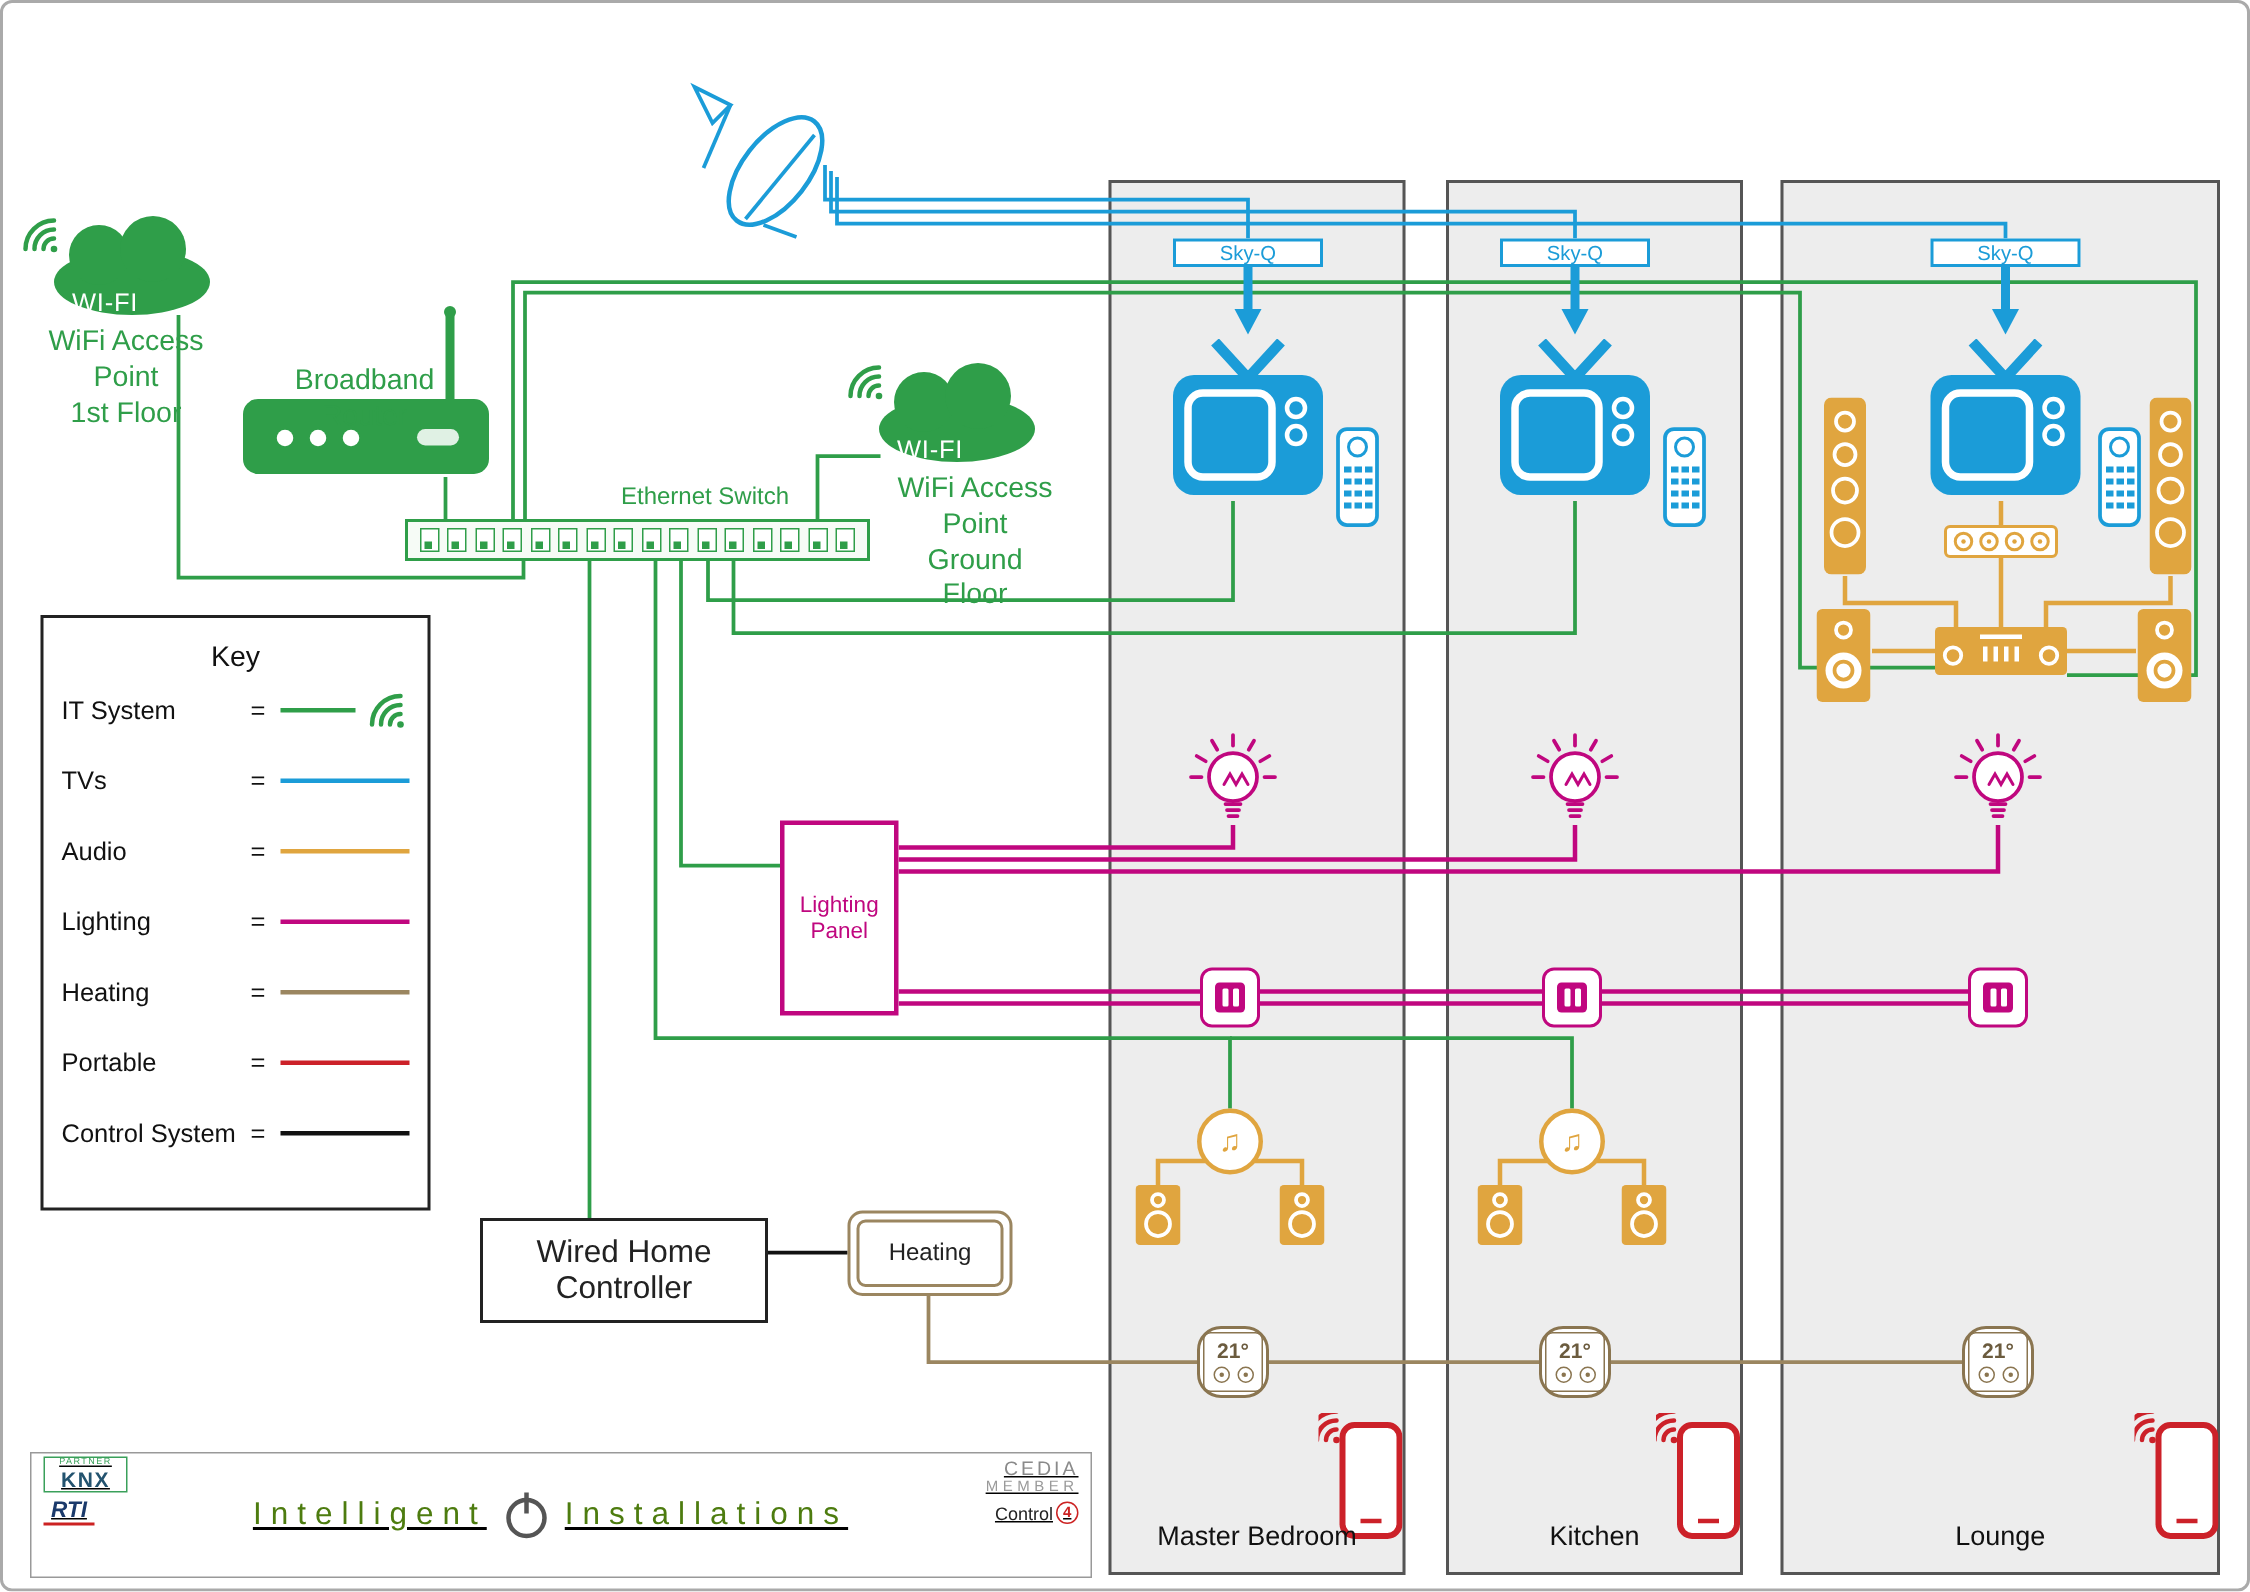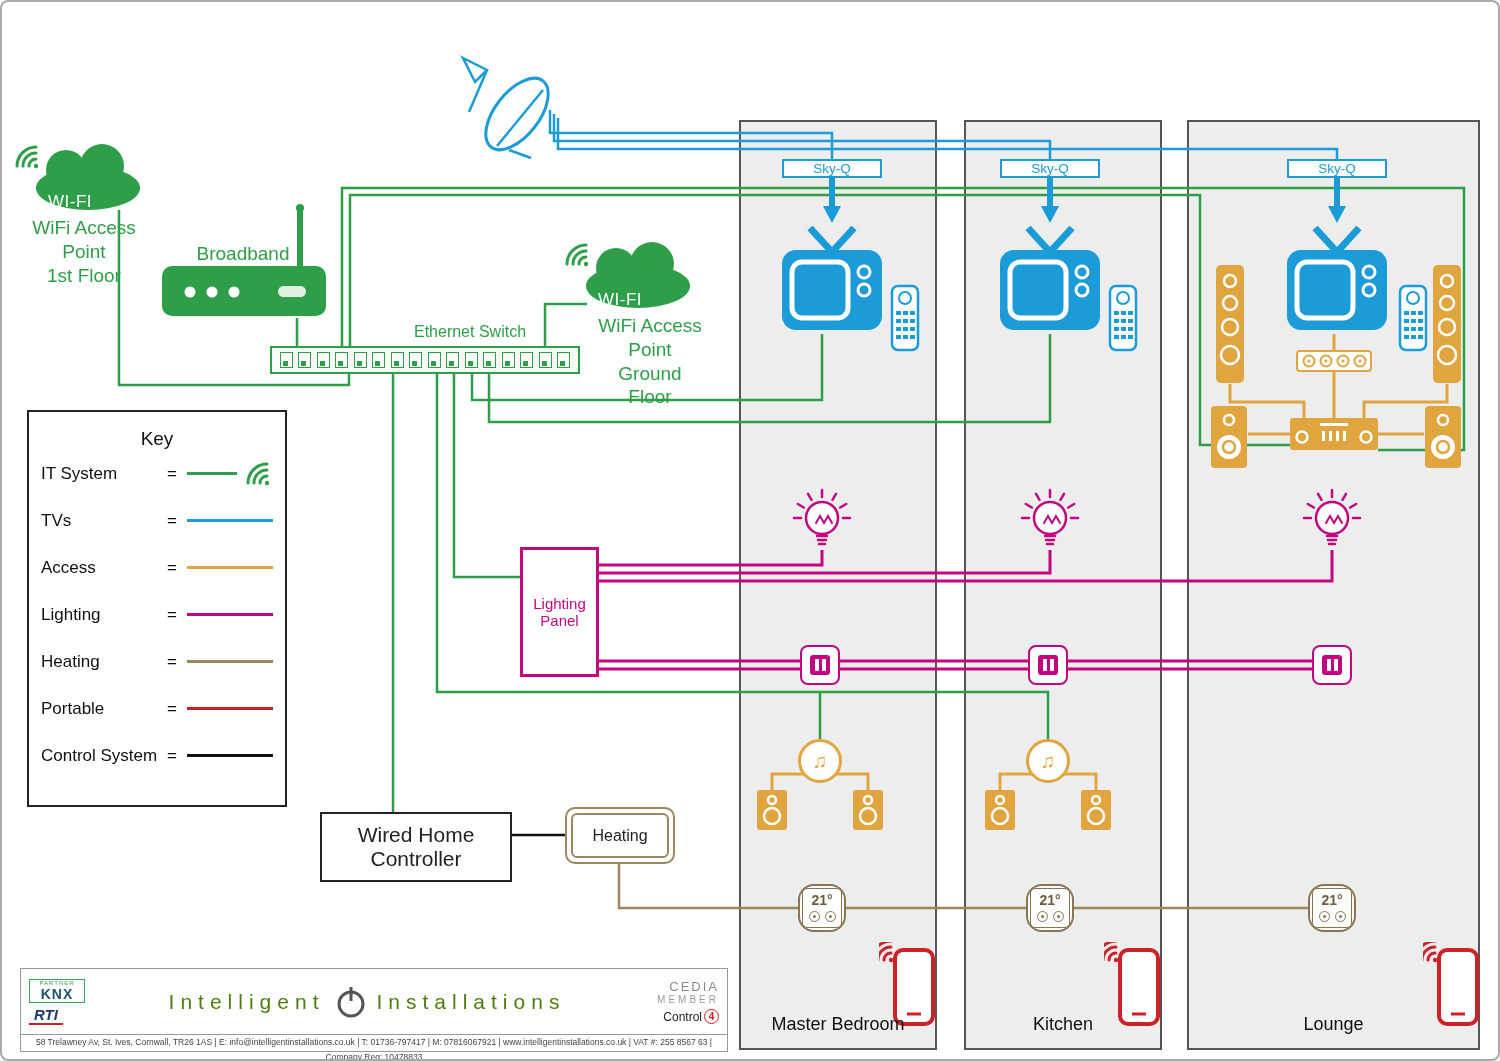--- a/index.html
+++ b/index.html
@@ -33,21 +33,21 @@
   .wsw-in{width:20px;height:20px;background:#c0077f;border-radius:3px;display:flex;align-items:center;justify-content:center;gap:3px;}
   .wsw-in .bar{width:4px;height:12px;background:#fff;border-radius:1px;}
   .anode{position:absolute;z-index:6;width:44px;height:44px;border:3px solid #e0a53f;border-radius:50%;background:#fff;box-sizing:border-box;display:flex;align-items:center;justify-content:center;color:#e0a53f;font-size:20px;}
   .thermo{position:absolute;z-index:6;width:48px;height:48px;border:2.5px solid #8a7550;border-radius:16px;background:#fff;box-sizing:border-box;}
   .thermo-in{position:absolute;inset:2px;border:1px solid #8a7550;border-radius:5px;text-align:center;}
   .t-temp{font-size:14px;font-weight:bold;color:#6b5b3e;margin-top:3px;}
   .t-knobs{display:flex;justify-content:center;gap:5px;margin-top:3px;}
   .knob{width:11px;height:11px;border:1.5px solid #8a7550;border-radius:50%;position:relative;box-sizing:border-box;}
   .knob::after{content:"";position:absolute;left:3px;top:3px;width:3px;height:3px;background:#8a7550;border-radius:50%;}
   .footer{position:absolute;left:18px;top:966px;width:708px;height:84px;border:1.5px solid #999;background:#fff;z-index:6;box-sizing:border-box;display:flex;flex-direction:column;}
-  .f-top{flex:1;display:flex;align-items:center;padding:2px 8px;gap:6px;}
+  .f-top{flex:1;display:flex;padding:2px 8px;gap:6px;text-decoration:underline;}
   .f-left{display:flex;flex-direction:column;gap:3px;width:76px;}
   .knx{border:1px solid #3aa05a;padding:0 5px;display:flex;flex-direction:column;align-items:center;width:56px;box-sizing:border-box;}
   .partner{font-size:6px;color:#3aa05a;letter-spacing:1px;}
   .knx-t{font-size:14px;font-weight:bold;color:#23536f;letter-spacing:1px;}
   .rti{font-style:italic;font-weight:bold;color:#1b3a6b;font-size:15px;border-bottom:2.5px solid #c22;width:34px;text-align:center;}
   .f-brand{flex:1;display:flex;align-items:center;justify-content:center;gap:8px;color:#4d7c0f;font-size:21px;letter-spacing:6px;}
   .f-right{display:flex;flex-direction:column;align-items:flex-end;gap:4px;width:90px;}
   .cedia{display:flex;flex-direction:column;align-items:flex-end;}
   .cedia .c1{font-size:13px;color:#8a8a8a;letter-spacing:2px;}
   .cedia .c2{font-size:10px;color:#9a9a9a;letter-spacing:3px;}
@@ -209,21 +209,21 @@
       <svg width="30" height="30" viewBox="0 0 30 30" style="margin-left:6px;">
           <use href="#sig" transform="translate(24,24) rotate(-90)" style="color:#2f9e49"></use>
         </svg>
     </div>
     <div class="krow">
       <span class="klabel">TVs</span>
         <span class="keq">=</span>
       <span class="kline c-tv"></span>
     </div>
     <div class="krow">
-      <span class="klabel">Access</span>
+      <span class="klabel">Audio</span>
         <span class="keq">=</span>
       <span class="kline c-audio"></span>
     </div>
     <div class="krow">
       <span class="klabel">Lighting</span>
         <span class="keq">=</span>
       <span class="kline c-light"></span>
     </div>
     <div class="krow">
       <span class="klabel">Heating</span>
@@ -542,16 +542,15 @@
         <div class="cedia">
           <span class="c1">CEDIA</span>
           <span class="c2">MEMBER</span>
         </div>
         <div class="c4">
           <span>Control</span>
           <span class="c4-badge">4</span>
         </div>
       </div>
     </div>
-    <div class="f-addr">58 Trelawney Av, St. Ives, Cornwall, TR26 1AS | E: info@intelligentinstallations.co.uk | T: 01736-797417 | M: 07816067921 | www.intelligentinstallations.co.uk | VAT #: 255 8567 63 | Company Reg: 10478833</div>
   </div>
 
 </div>
 
 </body></html>

